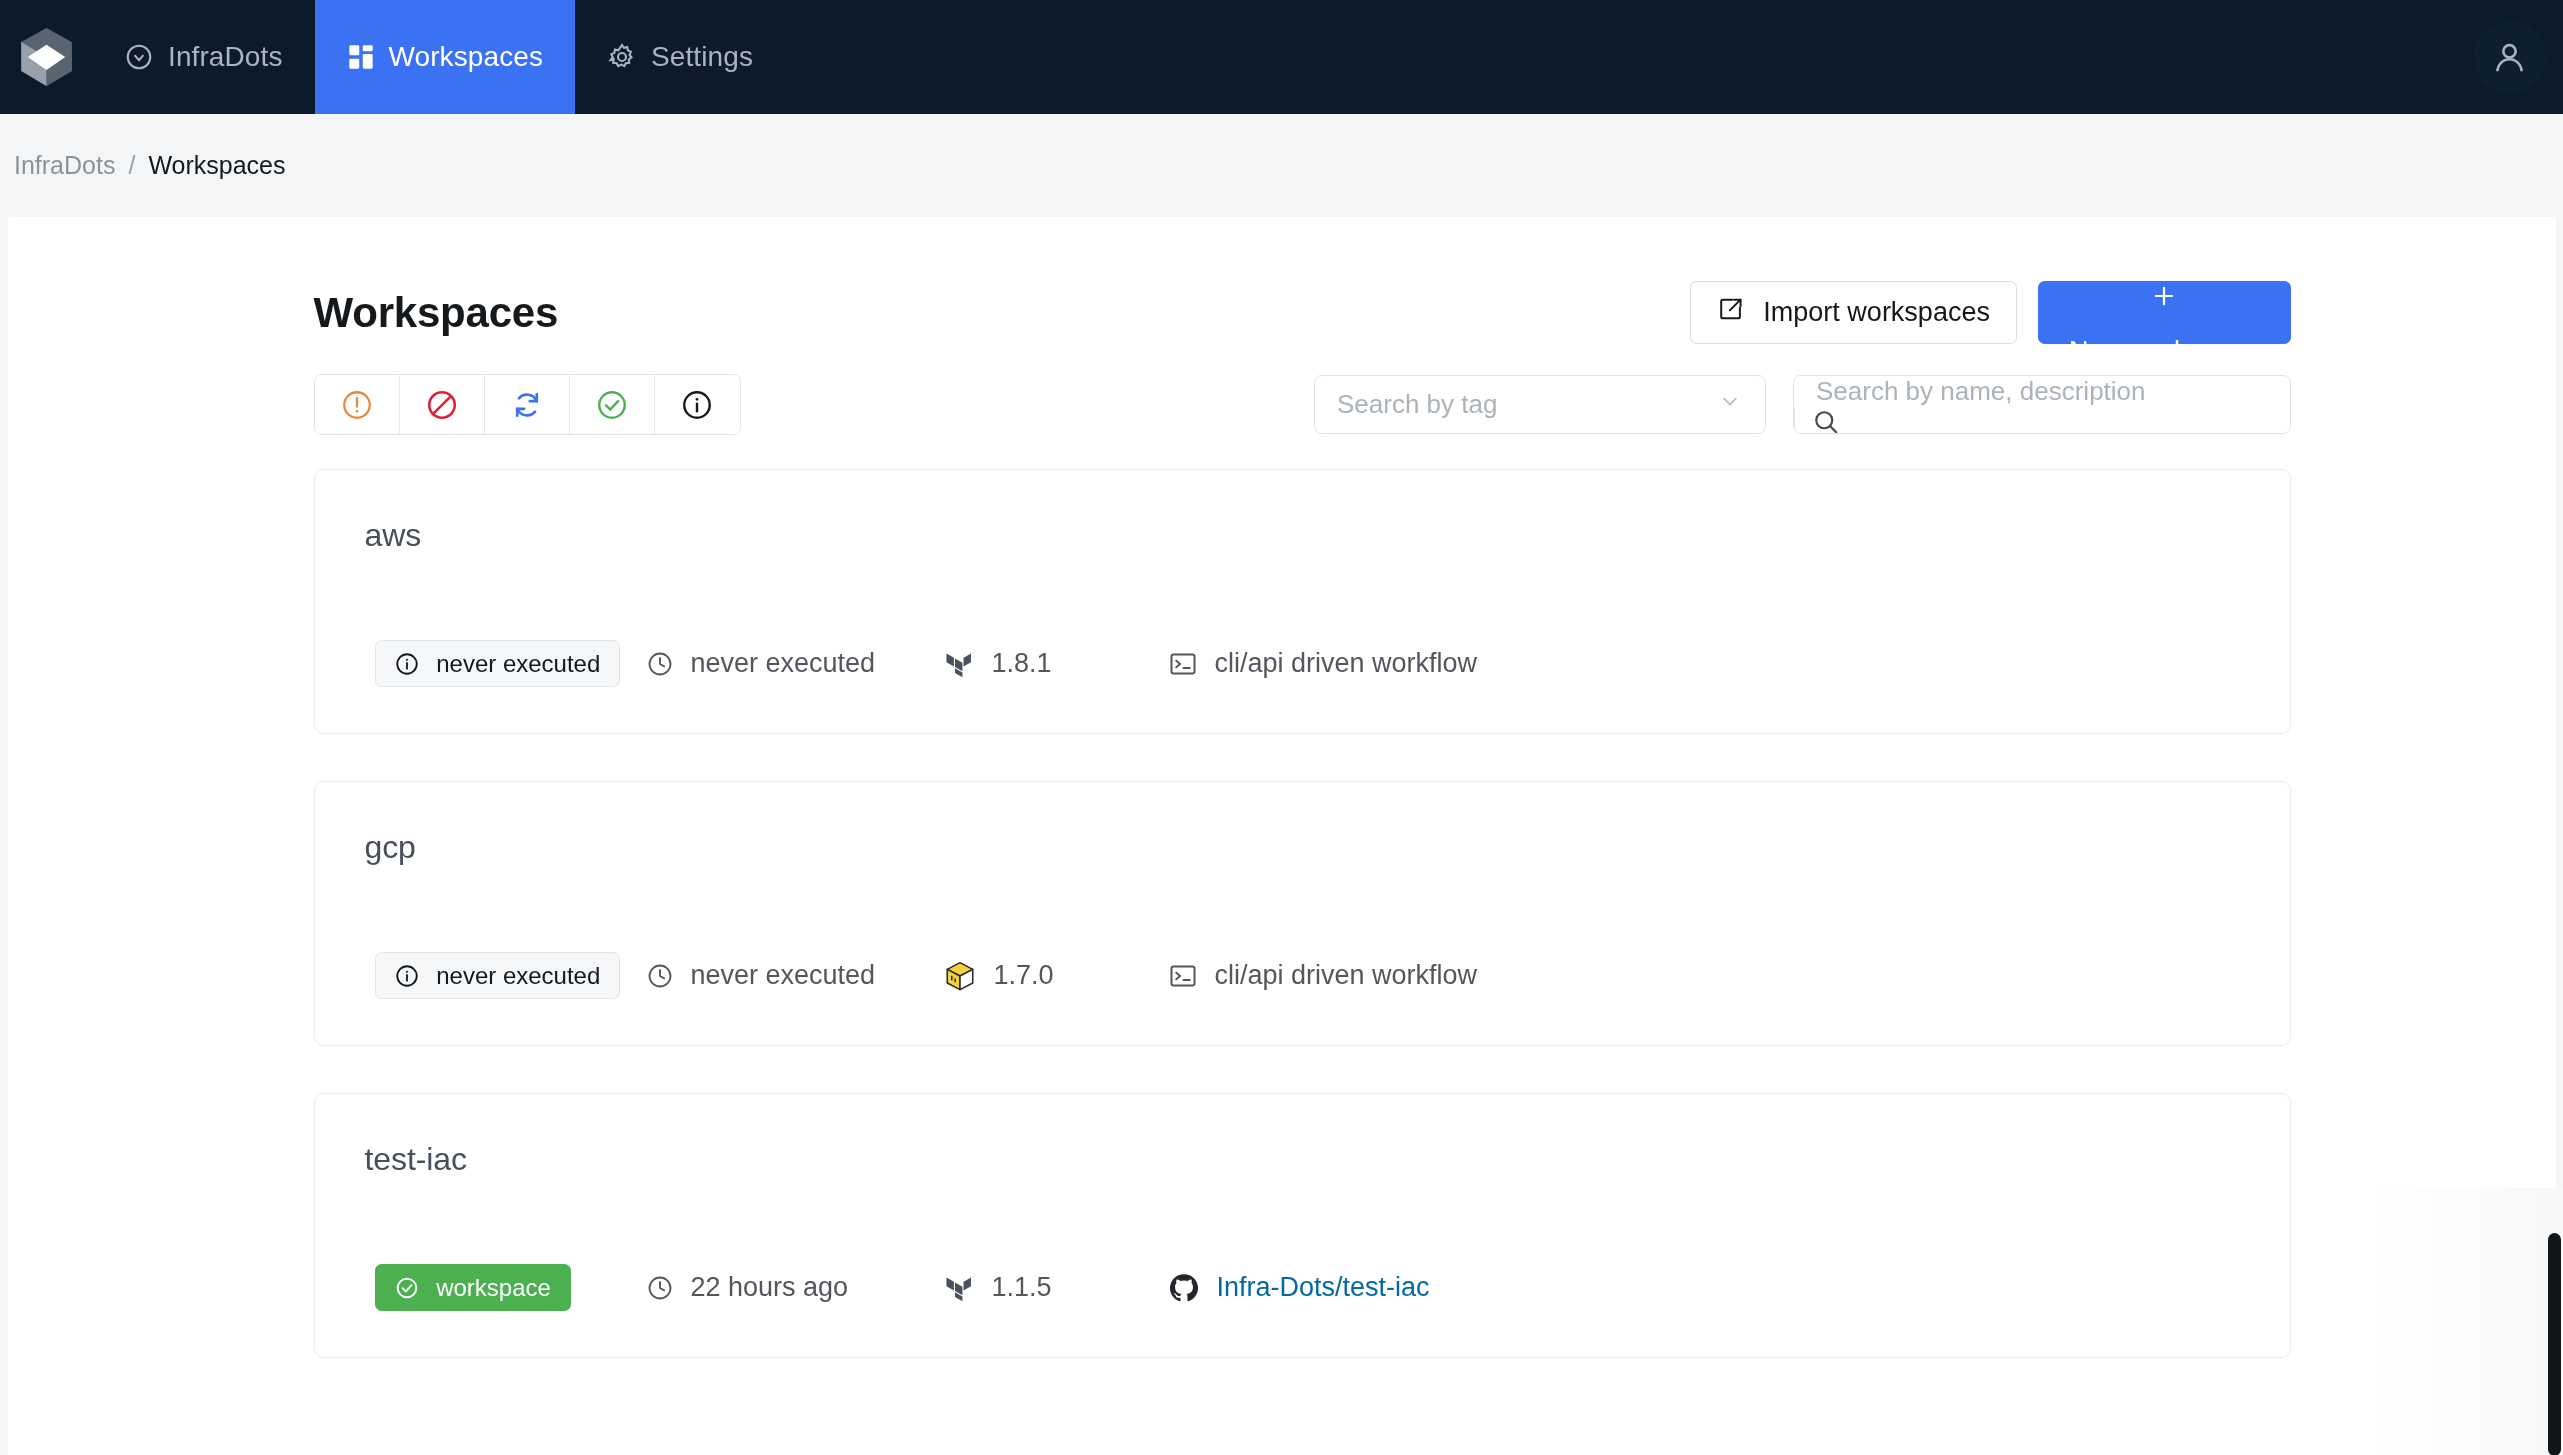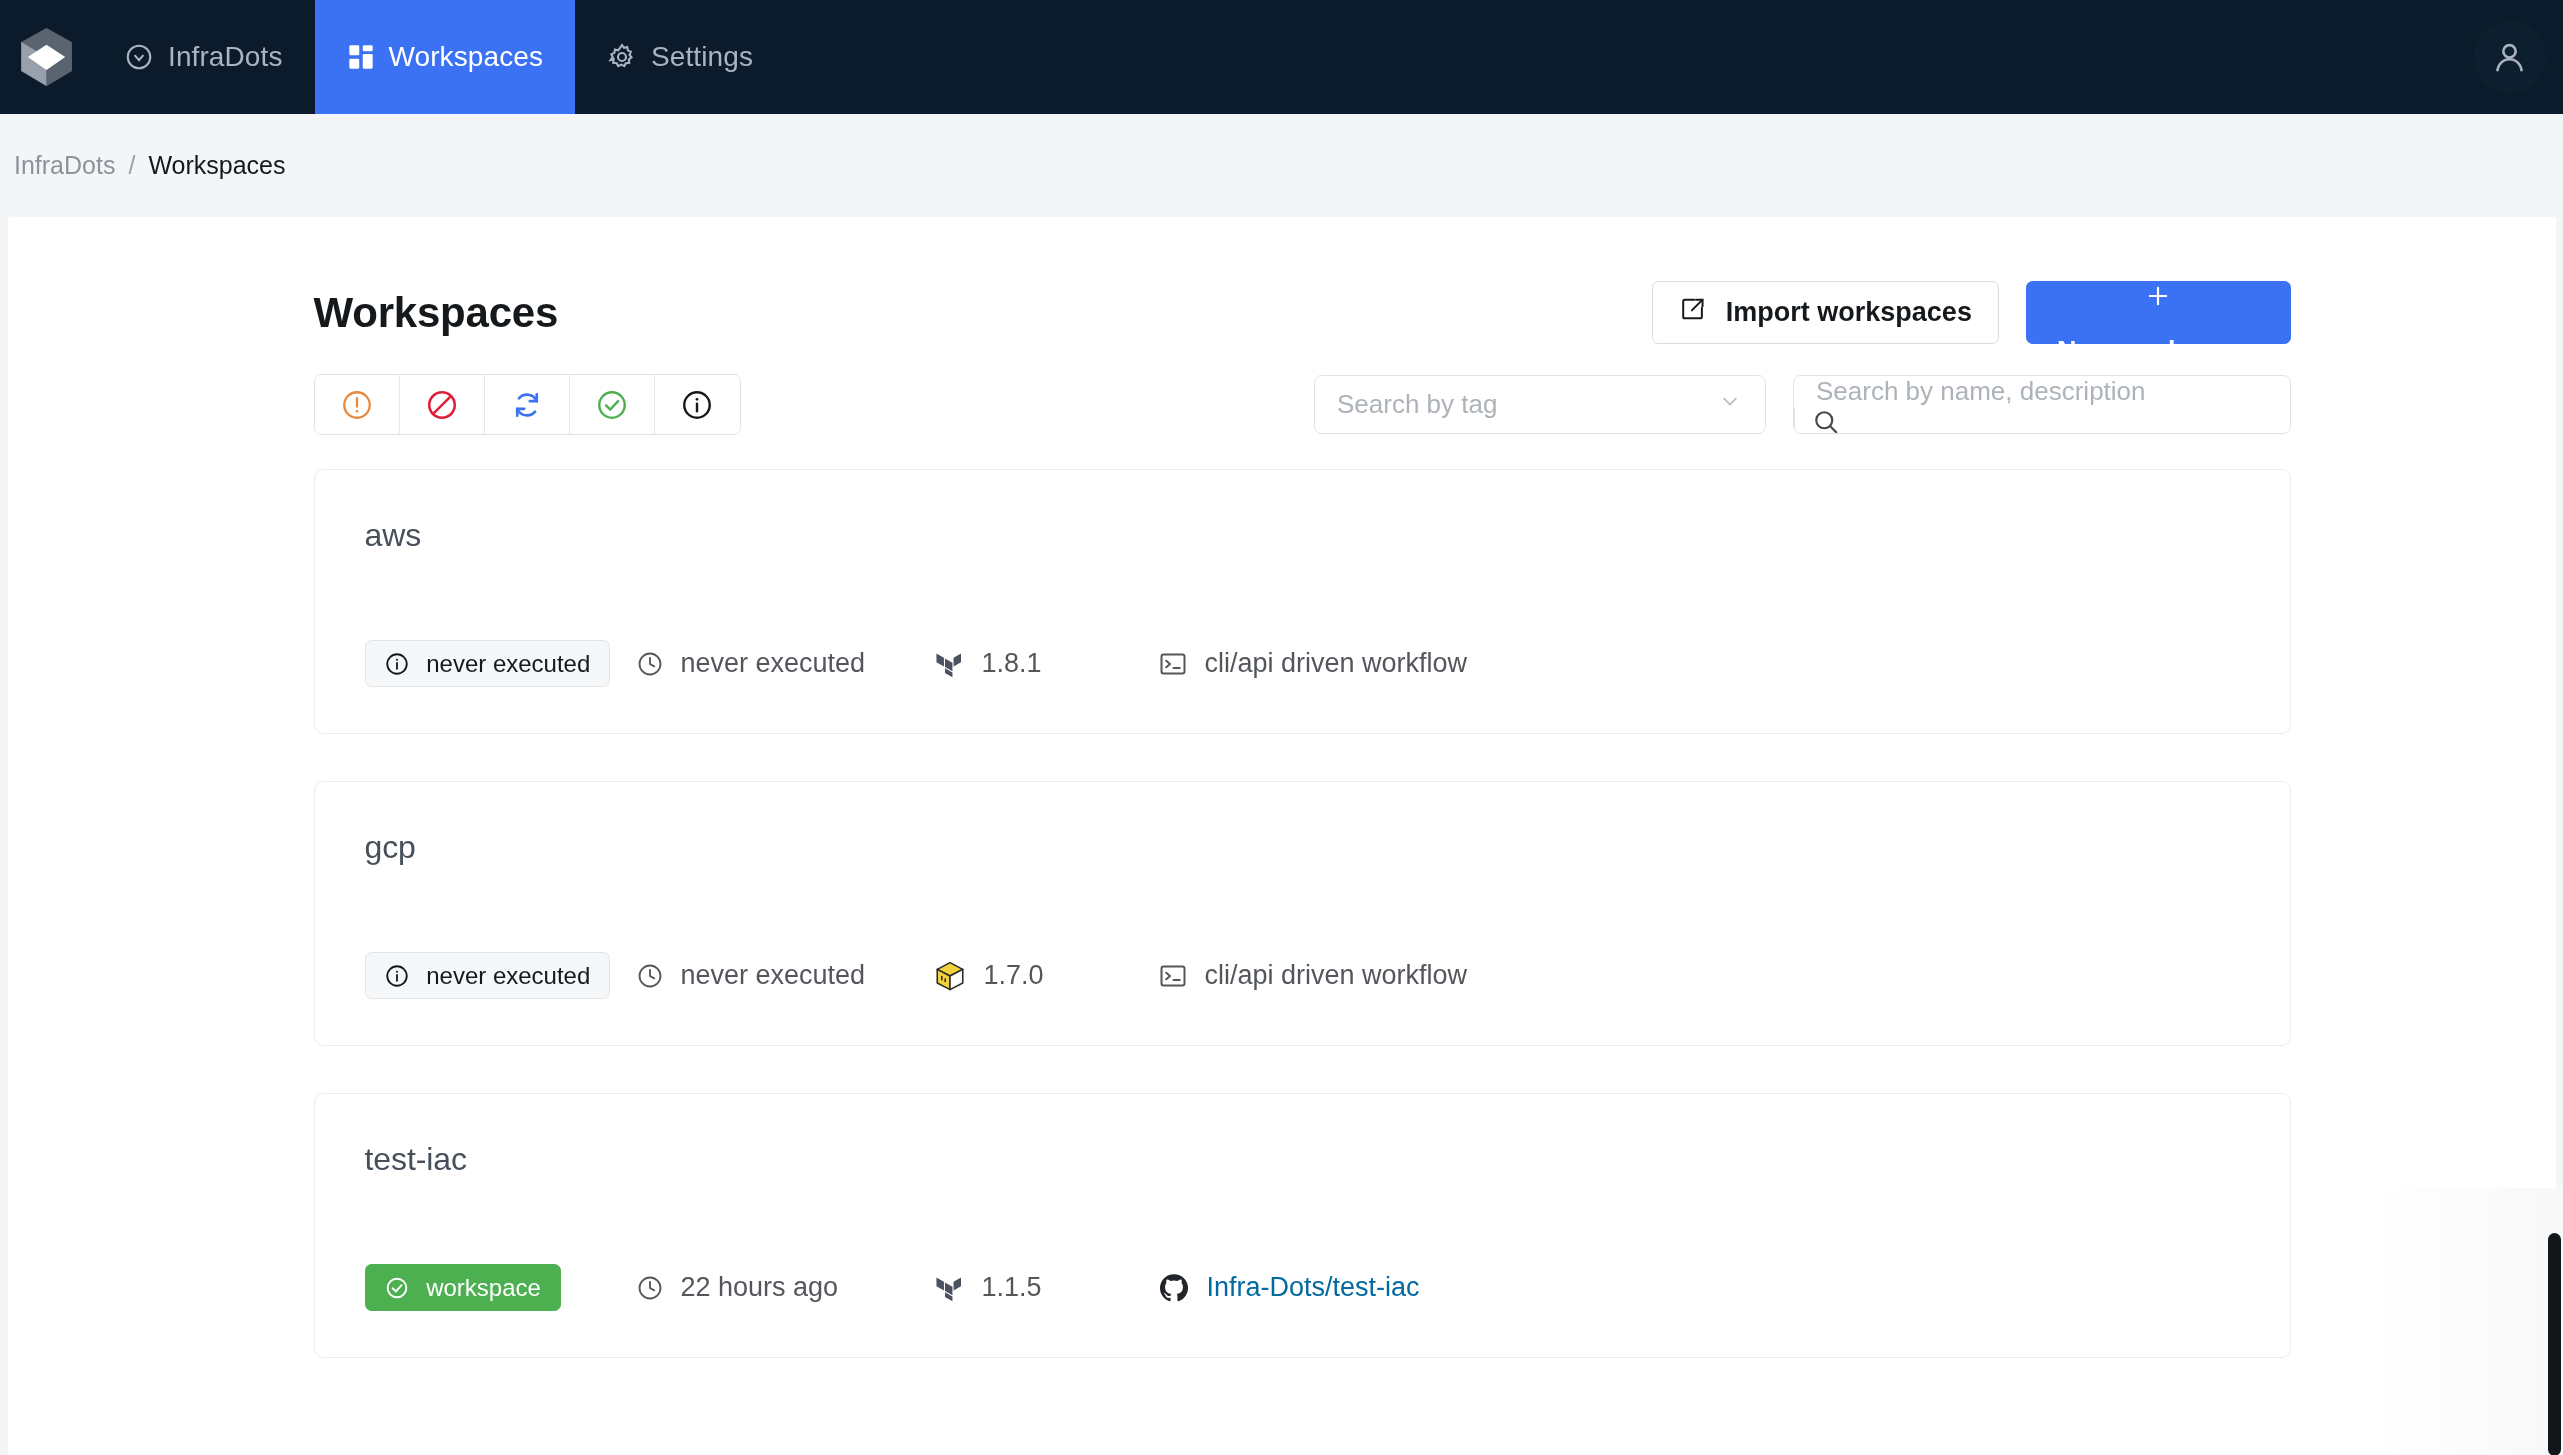--- a/index.html
+++ b/index.html
@@ -84,21 +84,21 @@
     align-items: center;
     justify-content: space-between;
     width: 1977px;
   }
   h1.page-title {
     font-size: 42px;
     font-weight: 700;
     color: #16191c;
     letter-spacing: -0.2px;
   }
-  .head-actions { display: flex; gap: 27px; align-items: flex-end; font-weight: bold; }
+  .head-actions { display: flex; gap: 21px; align-items: flex-end; }
 
   .btn {
     display: inline-flex;
     align-items: center;
     gap: 18.7px;
     height: 63px;
     padding: 0 26px;
     border-radius: 6.5px;
     font-size: 27px;
     cursor: pointer;
@@ -197,21 +197,21 @@
     position: relative;
     cursor: pointer;
   }
   .ws-name {
     font-size: 32px;
     color: #464f5a;
     letter-spacing: -0.1px;
   }
   .ws-meta {
     position: absolute;
-    left: 50px;
+    left: 60px;
     bottom: 46px;
     display: flex;
     align-items: center;
   }
   .meta-status { width: 271px; display: flex; align-items: center; }
   .badge {
     display: inline-flex;
     align-items: center;
     gap: 16px;
     height: 47px;

